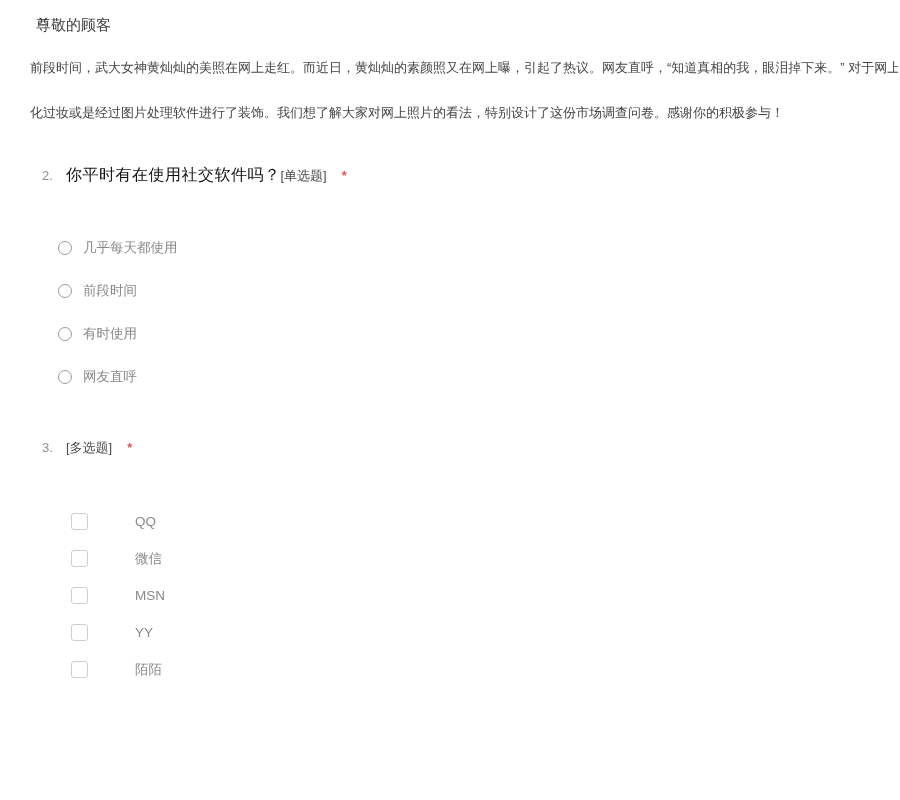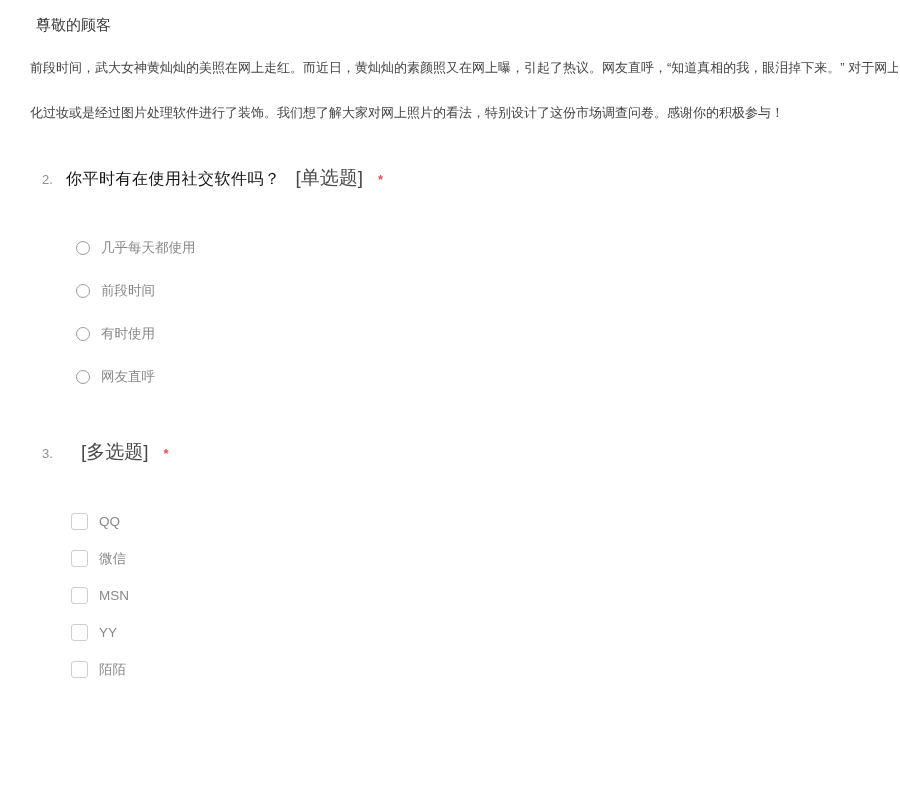--- a/index.html
+++ b/index.html
@@ -51,49 +51,49 @@
     font-size: 13px;
     color: #8f8f8f;
   }
   .q-title {
     font-size: 16px;
     font-weight: normal;
     color: #111111;
     letter-spacing: 0.5px;
   }
   .q-tag {
-    margin-left: 15px;
-    font-size: 19px;
+    font-size: 13px;
     color: #4a4a4a;
   }
   .q-req {
     margin-left: 15px;
     font-size: 13px;
     font-weight: bold;
     color: #e05353;
   }
 
   .options {
     position: absolute;
   }
-  .options.radio-group { left: 76px; top: 240px; }
+  .options.radio-group { left: 58px; top: 240px; }
   .options.checkbox-group { left: 71px; top: 513px; }
 
   .opt-row {
     display: flex;
     align-items: center;
     cursor: pointer;
   }
   .radio-group .opt-row {
     height: 16px;
     margin-bottom: 27px;
   }
   .checkbox-group .opt-row {
     height: 17px;
     margin-bottom: 20px;
+    gap: 36px;
   }
   .radio-shape {
     width: 14px;
     height: 14px;
     box-sizing: border-box;
     border: 1px solid #9b9b9b;
     border-radius: 50%;
     background: #ffffff;
     flex: 0 0 auto;
   }

